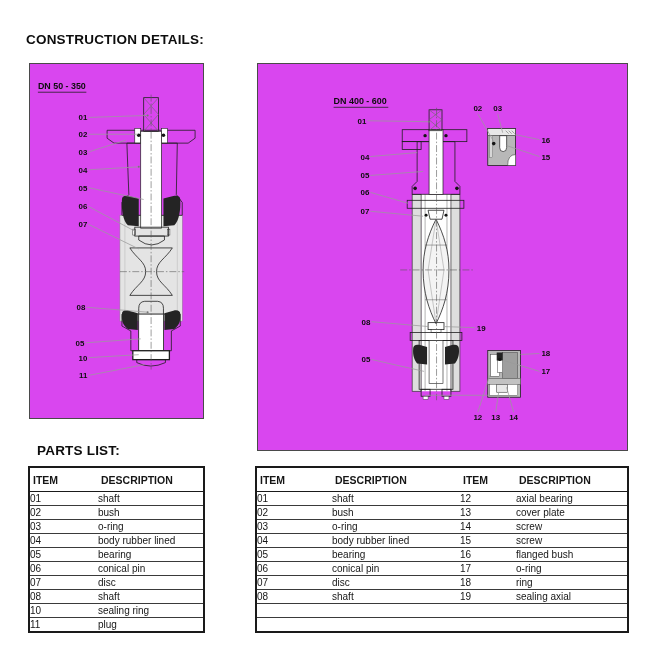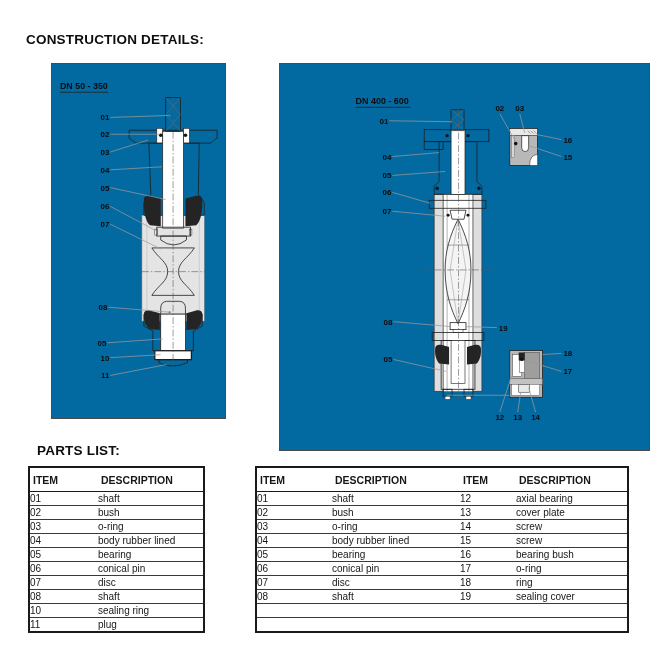--- a/index.html
+++ b/index.html
@@ -7,21 +7,21 @@
     width:650px;height:650px;background:#ffffff;position:relative;
     font-family:"Liberation Sans","DejaVu Sans",sans-serif;color:#111;
     overflow:hidden;
   }
   .heading{
     position:absolute;font-size:13.5px;font-weight:bold;letter-spacing:.2px;color:#0d0d0d;
   }
   #construction-heading{left:26px;top:32px;text-align:center;}
   #parts-heading{left:28px;top:443px;padding-left:9px;}
   .diagram-box{
-    position:absolute;border:1px solid #4a4a4a;background:#0369a1;box-sizing:border-box;margin-left:22px;
+    position:absolute;border:1px solid #4a4a4a;background:#d946ef;box-sizing:border-box;
   }
   #diagram-box-1{left:29px;top:63px;width:175px;height:356px;}
   #diagram-box-2{left:257px;top:63px;width:371px;height:388px;}
   .diagram-box svg{display:block;width:100%;height:100%;}
 
   .parts-table{
     position:absolute;border-collapse:collapse;table-layout:fixed;
     font-size:10px;color:#161616;
   }
   #parts-table-1{left:28px;top:466px;width:175px;}
@@ -353,39 +353,39 @@
       <tr>
         <td class="pad">04</td>
         <td class="">body rubber lined</td>
         <td class="pad">15</td>
         <td class="">screw</td>
       </tr>
       <tr>
         <td class="pad">05</td>
         <td class="">bearing</td>
         <td class="pad">16</td>
-        <td class="">bearing bush</td>
+        <td class="">flanged bush</td>
       </tr>
       <tr>
         <td class="pad">06</td>
         <td class="">conical pin</td>
         <td class="pad">17</td>
         <td class="">o-ring</td>
       </tr>
       <tr>
         <td class="pad">07</td>
         <td class="">disc</td>
         <td class="pad">18</td>
         <td class="">ring</td>
       </tr>
       <tr>
         <td class="pad">08</td>
         <td class="">shaft</td>
         <td class="pad">19</td>
-        <td class="">sealing cover</td>
+        <td class="">sealing axial</td>
       </tr>
       <tr>
         <td class="pad"></td>
         <td class=""></td>
         <td class="pad"></td>
         <td class=""></td>
       </tr>
       <tr>
         <td class="pad"></td>
         <td class=""></td>

